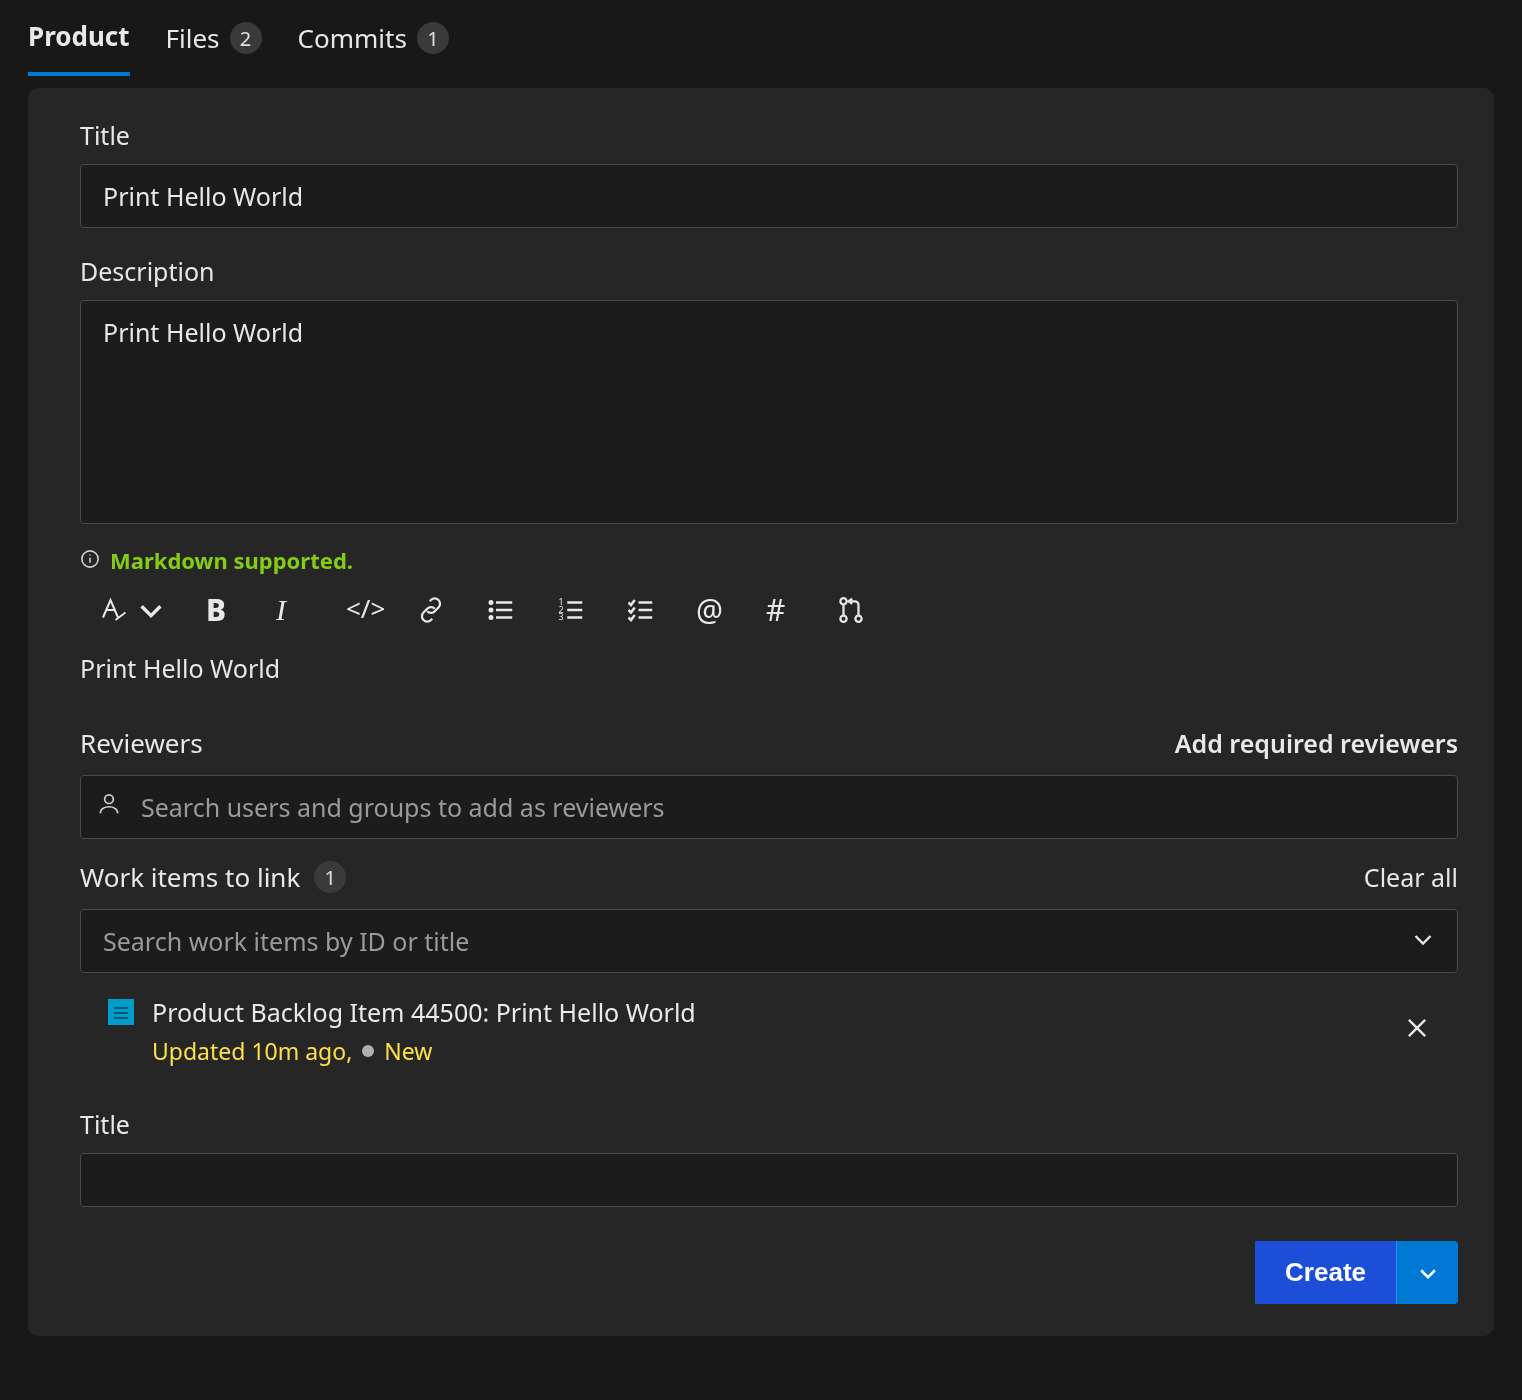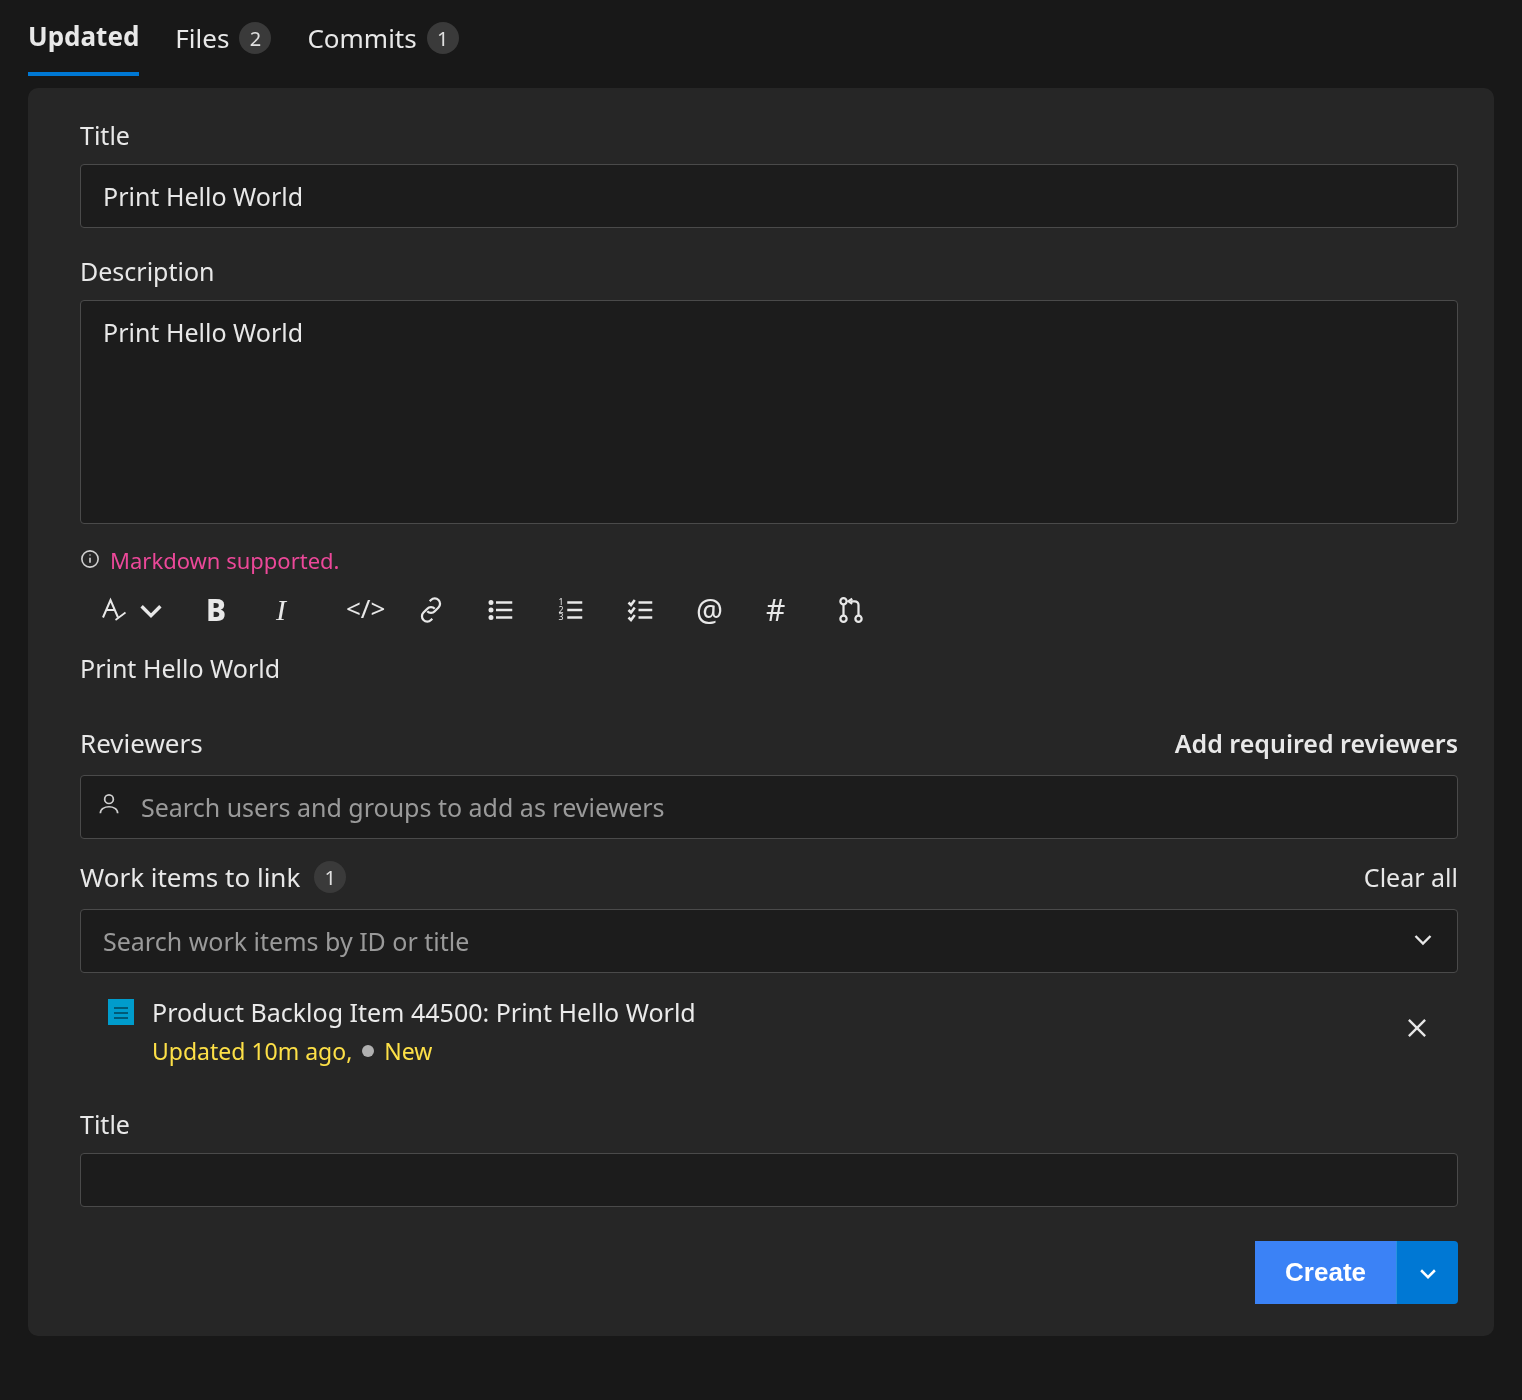--- a/index.html
+++ b/index.html
@@ -79,21 +79,21 @@
   .text-input::placeholder, .combo-placeholder { color: #9a9a9a; }
 
   .md-hint {
     margin-top: 14px;
     display: flex;
     align-items: center;
     gap: 10px;
     font-size: 22px;
   }
   .md-hint .info-icon { color: #cfcfcf; }
-  .md-hint .link { color: #ec4899; cursor: pointer; }
+  .md-hint .link { color: #84cc16; cursor: pointer; font-weight: bold; }
 
   
   .toolbar {
     display: flex;
     align-items: center;
     gap: 40px;
     margin: 20px 0 8px 18px;
     color: #e8e8e8;
   }
   .toolbar .tb-btn { cursor: pointer; display: inline-flex; align-items: center; }
@@ -178,21 +178,21 @@
     display: flex;
     justify-content: flex-end;
     margin-top: 34px;
   }
   .create-split {
     display: flex;
     border-radius: 4px;
     overflow: hidden;
   }
   .create-btn {
-    background: #3b82f6;
+    background: #1d4ed8;
     color: #fff;
     font-size: 26px;
     font-weight: 600;
     border: none;
     padding: 16px 30px;
     cursor: pointer;
     margin-left: 12px;
   }
   .create-dd {
     background: #0078d4;
@@ -206,21 +206,21 @@
     color: #fff;
   }
 </style>
 </head>
 <body>
 
 <div class="root">
 
   <div class="tabbar">
     <div class="tab active">
-      <span class="label">Updated</span>
+      <span class="label">Product</span>
     </div>
     <div class="tab">
       <span class="label">Files</span>
       <span class="count-pill">2</span>
     </div>
     <div class="tab">
       <span class="label">Commits</span>
       <span class="count-pill">1</span>
     </div>
   </div>

